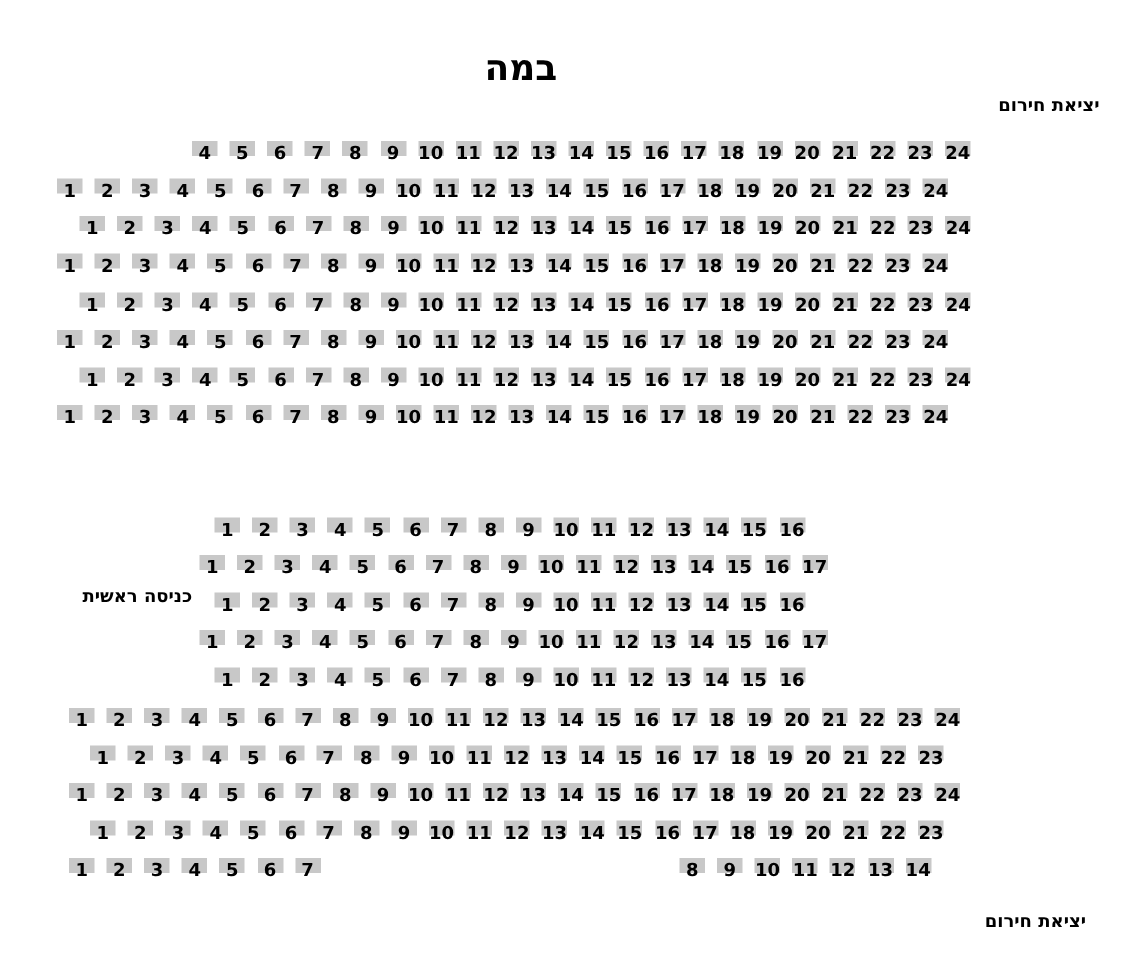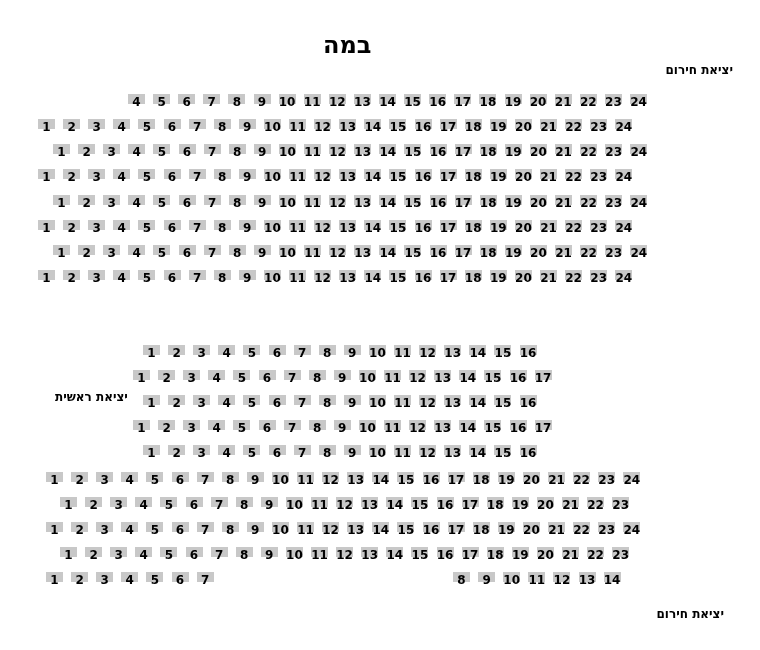--- a/index.html
+++ b/index.html
@@ -66,21 +66,21 @@
 </style>
 </head>
 <body>
 
 <div id="screen">
 
   <div class="stage-title">במה</div>
 
   <div class="side-label exit-top">יציאת חירום</div>
 
-  <div class="side-label entrance">יציאת ראשית</div>
+  <div class="side-label entrance">כניסה ראשית</div>
 
   <div class="side-label exit-bottom">יציאת חירום</div>
 
   <div id="seat-map">
       <div class="seat" style="left: 128px; top: 94px;">
         <span class="seat-box" style="width: 17px; height: 10px; background: rgb(200, 200, 200);"></span>
         <span class="seat-num" style="color: rgb(0, 0, 0);">4</span>
       </div>
       <div class="seat" style="left: 153.1px; top: 94px;">
         <span class="seat-box" style="width: 17px; height: 10px; background: rgb(200, 200, 200);"></span>

